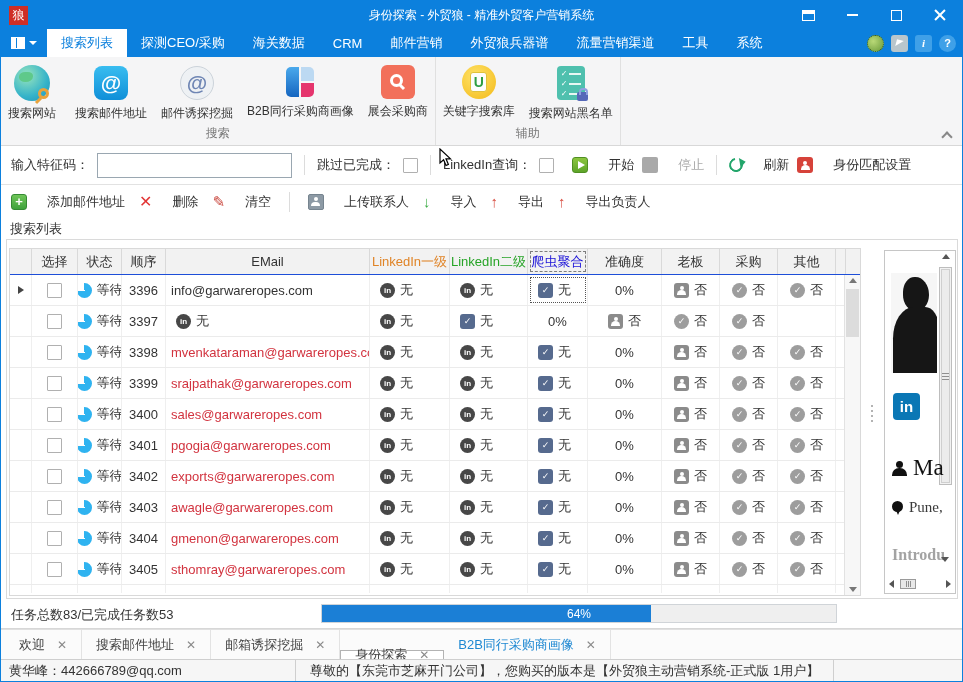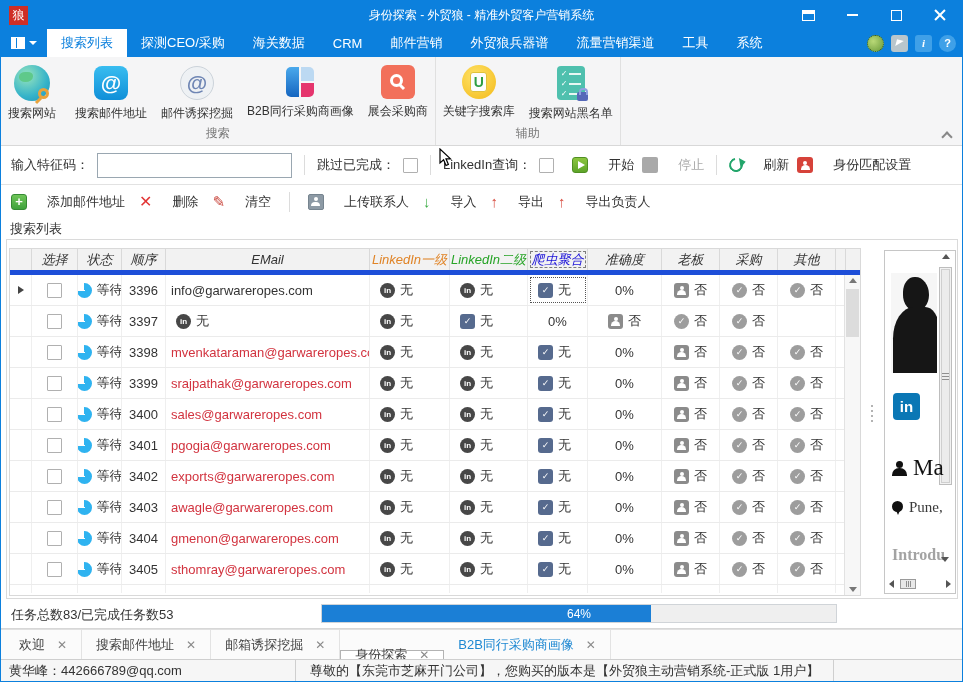--- a/index.html
+++ b/index.html
@@ -91,21 +91,21 @@
   .txt-pen { color:#c9463d; font-size:15px; font-weight:bold; }
   .ic-upload { background:#8d9aa5; border-radius:2px; border:1px solid #76848f; }
   .arr-g { color:#3fae49; font-size:15px; font-weight:bold; }
   .arr-r { color:#d94f43; font-size:15px; font-weight:bold; }
   .grp-label { position:absolute; left:9px; top:219px; font-size:13px; color:#333; }
 
   
   .main { position:absolute; left:5px; top:238px; width:952px; height:360px; border:1px solid #dadada; background:#fff; }
   .grid { position:absolute; left:2px; top:8px; width:852px; height:348px; border:1px solid #d9d9d9; overflow:hidden; background:#fff; }
   .thead, .trow, .rstub { display:grid; grid-template-columns:22px 46px 44px 44px 204px 80px 78px 60px 74px 58px 58px 58px 10px; }
-  .thead { height:26px; background:#f2f2f2; border-bottom:5px solid #1d4ed8;font-style:italic; }
+  .thead { height:26px; background:#f2f2f2; border-bottom:1px solid #1d4ed8; }
   .th { display:flex; align-items:center; justify-content:center; font-size:13px; color:#333; border-right:1px solid #d9d9d9; white-space:nowrap; overflow:hidden; }
   .th.orange { color:#e08427; }
   .th.green { color:#27a427; }
   .th.blue { color:#1b12d8; outline:1px dashed #7d7d7d; outline-offset:-3px; }
   .trow { height:31px; border-bottom:1px solid #ebebeb; }
   .td { display:flex; align-items:center; justify-content:center; border-right:1px solid #efefef; font-size:13px; color:#333; gap:5px; white-space:nowrap; overflow:hidden; }
   .td.c-em { justify-content:flex-start; padding-left:5px; }
   .td.c-em.red { color:#d2333f; }
   .td.c-l1,.td.c-l2,.td.c-cr { justify-content:flex-start; padding-left:10px; }
   .tri-r { width:0; height:0; border-left:6px solid #444; border-top:4px solid transparent; border-bottom:4px solid transparent; }

